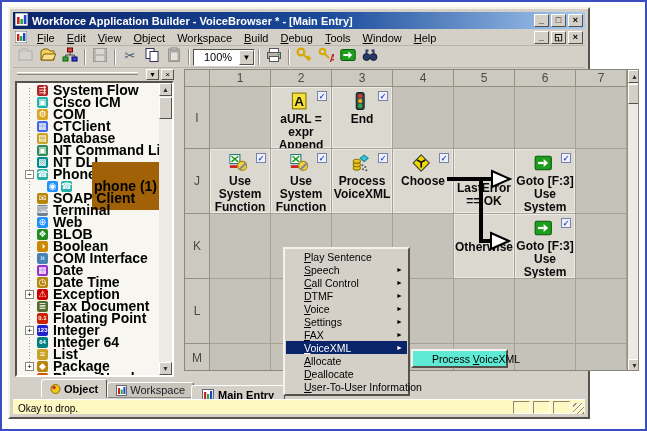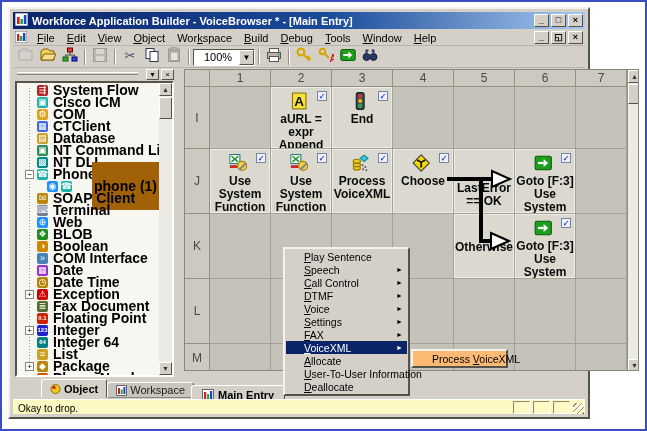--- a/index.html
+++ b/index.html
@@ -101,21 +101,21 @@
   .grip{width:11px;height:11px;margin-right:1px;
         background:repeating-linear-gradient(135deg,transparent 0 2px,#8a877f 2px 3px,#fff 3px 4px);}
 
   
   .ctxmenu{position:absolute;left:283px;top:247px;width:127px;background:#d4d0c8;z-index:50;
            border:2px solid;border-color:#f4f2ec #55524c #55524c #f4f2ec;padding:1px;}
   .cmi{height:13px;display:flex;align-items:center;font-size:10.5px;color:#000;padding-left:18px;position:relative;white-space:nowrap;}
   .cmi.bold{font-weight:bold;}
   .cmi .arr{position:absolute;right:4px;font-size:7px;}
   .cmi.hl{background:#0a246a;color:#fff;}
-  .submenu{position:absolute;left:411px;top:349px;width:97px;background:#fdba74;z-index:51;
+  .submenu{position:absolute;left:411px;top:349px;width:97px;background:#5eead4;z-index:51;
            border:2px solid;border-color:#f4f2ec #55524c #55524c #f4f2ec;padding:1px;}
   u{text-decoration:underline;}
 </style>
 </head>
 <body>
 
 <div id="canvas">
   <div class="window">
 
     <div class="titlebar">
@@ -625,24 +625,24 @@
         <span class="arr">►</span>
       </div>
       <div class="cmi hl">
         <span><u>V</u>oiceXML</span>
         <span class="arr">►</span>
       </div>
       <div class="cmi">
         <span><u>A</u>llocate</span>
       </div>
       <div class="cmi">
+        <span><u>D</u>eallocate</span>
+      </div>
+      <div class="cmi">
         <span><u>U</u>ser-To-User Information</span>
-      </div>
-      <div class="cmi">
-        <span><u>D</u>eallocate</span>
       </div>
     </div>
   <div class="submenu" id="subHost">
       <div class="cmi">
         <span>Process <u>V</u>oiceXML</span>
       </div>
     </div>
 
   <div id="figure-border"></div>
 </div>

